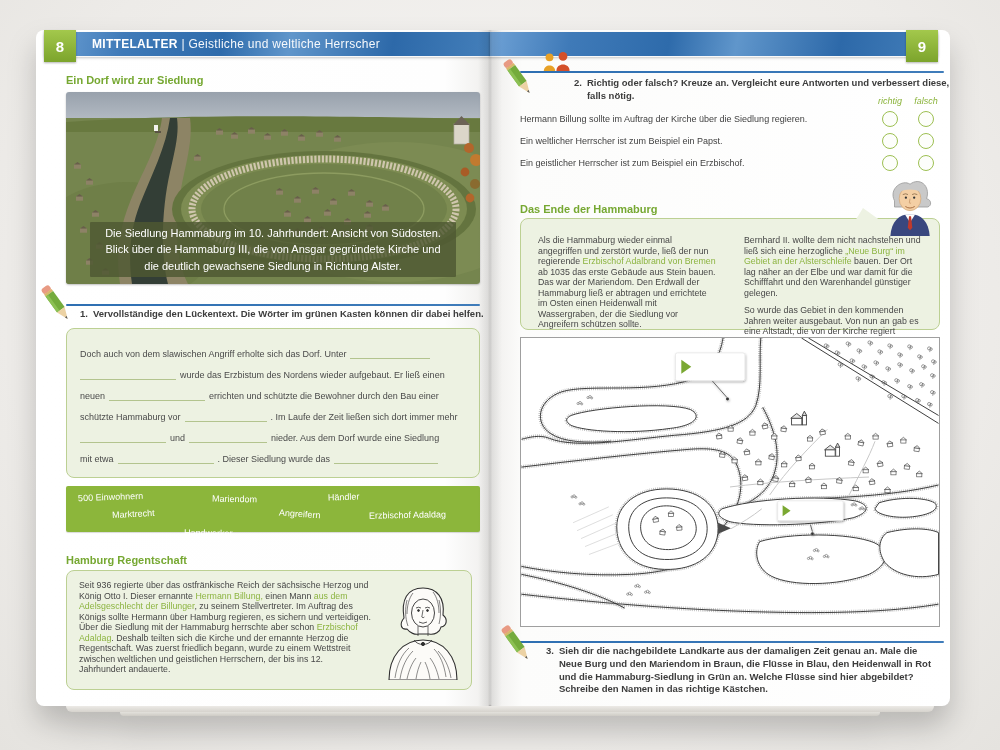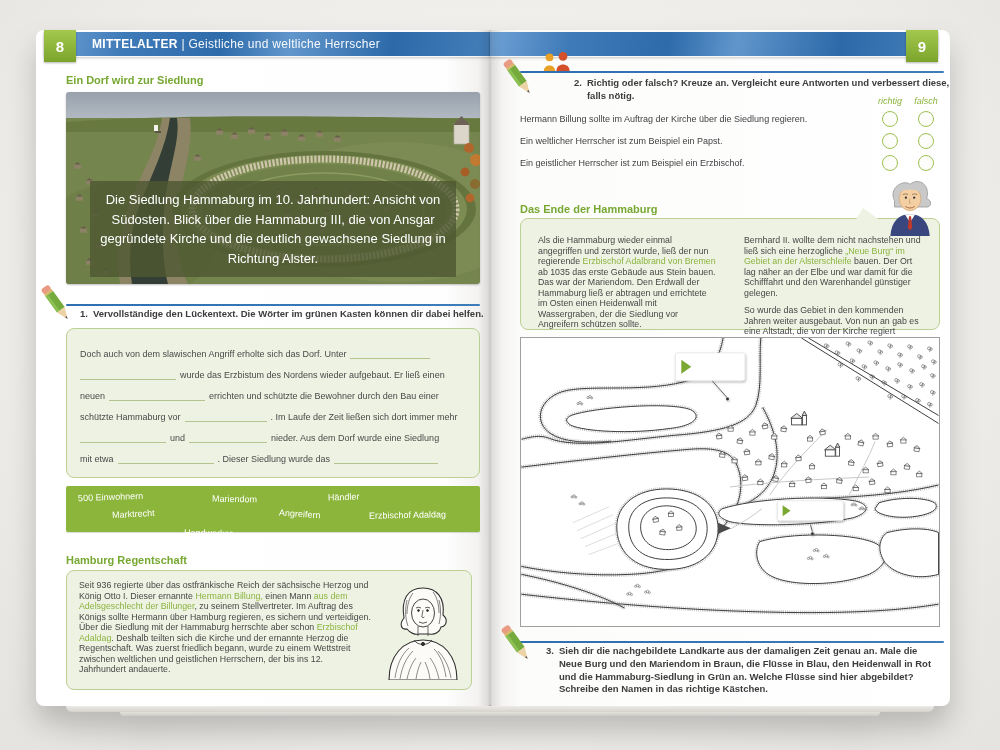--- a/index.html
+++ b/index.html
@@ -37,21 +37,21 @@
   .sechead{position:absolute;color:#76a832;font-weight:700;font-size:11px;}
   .greenbox{position:absolute;background:#edf2e2;border:1px solid #bcd093;border-radius:8px;box-sizing:border-box;}
   .rule{position:absolute;height:2px;background:linear-gradient(90deg,#2e6fb2,#3f7cba);border-radius:1px;}
   .task{position:absolute;font-size:9.5px;font-weight:700;color:#3c3c3c;display:flex;gap:5px;line-height:1.35;}
   .pencil{position:absolute;z-index:5;transform:rotate(-36deg);}
   .partners{position:absolute;z-index:5;}
 
   
   .photo{position:absolute;border-radius:3px;overflow:hidden;box-shadow:0 1px 2px rgba(0,0,0,.25);}
   .photocap{position:absolute;left:24px;right:24px;bottom:7px;background:rgba(78,88,50,.82);color:#fff;
-    font-size:13px;line-height:1.5;text-align:center;padding:9px 10px;border-radius:1px;}
+    font-size:11px;line-height:1.5;text-align:center;padding:3px 10px;border-radius:1px;}
 
   
   .gaprows{position:absolute;left:44px;top:308px;width:386px;}
   .grow{display:flex;align-items:flex-end;height:21px;column-gap:4px;font-size:9px;color:#4a4a4a;}
   .grow span{white-space:nowrap;}
   .blank{display:inline-block;border-bottom:1px solid #b3c48e;height:12px;}
   .b96{width:96px}.b90{width:82px}.b86{width:86px}.b78{width:78px}
   .bgrow{flex:1;}
 
   

